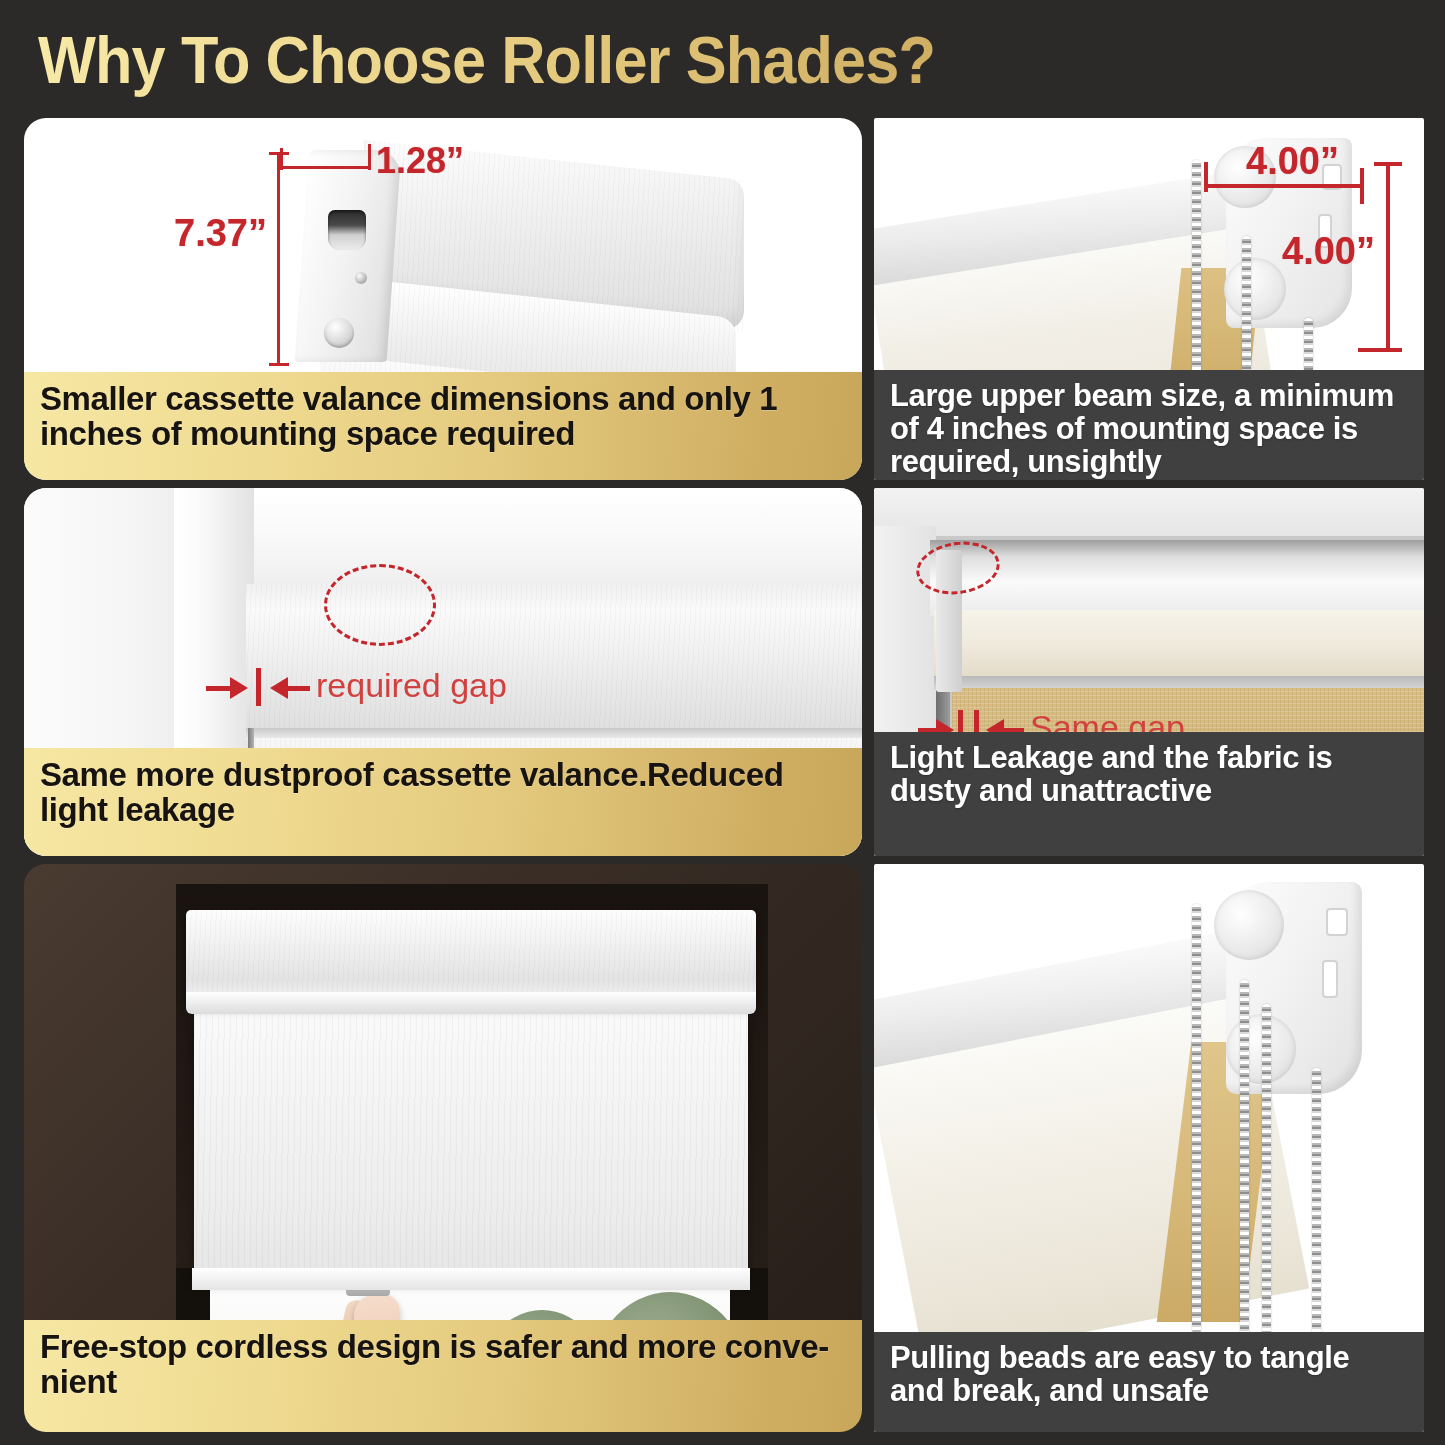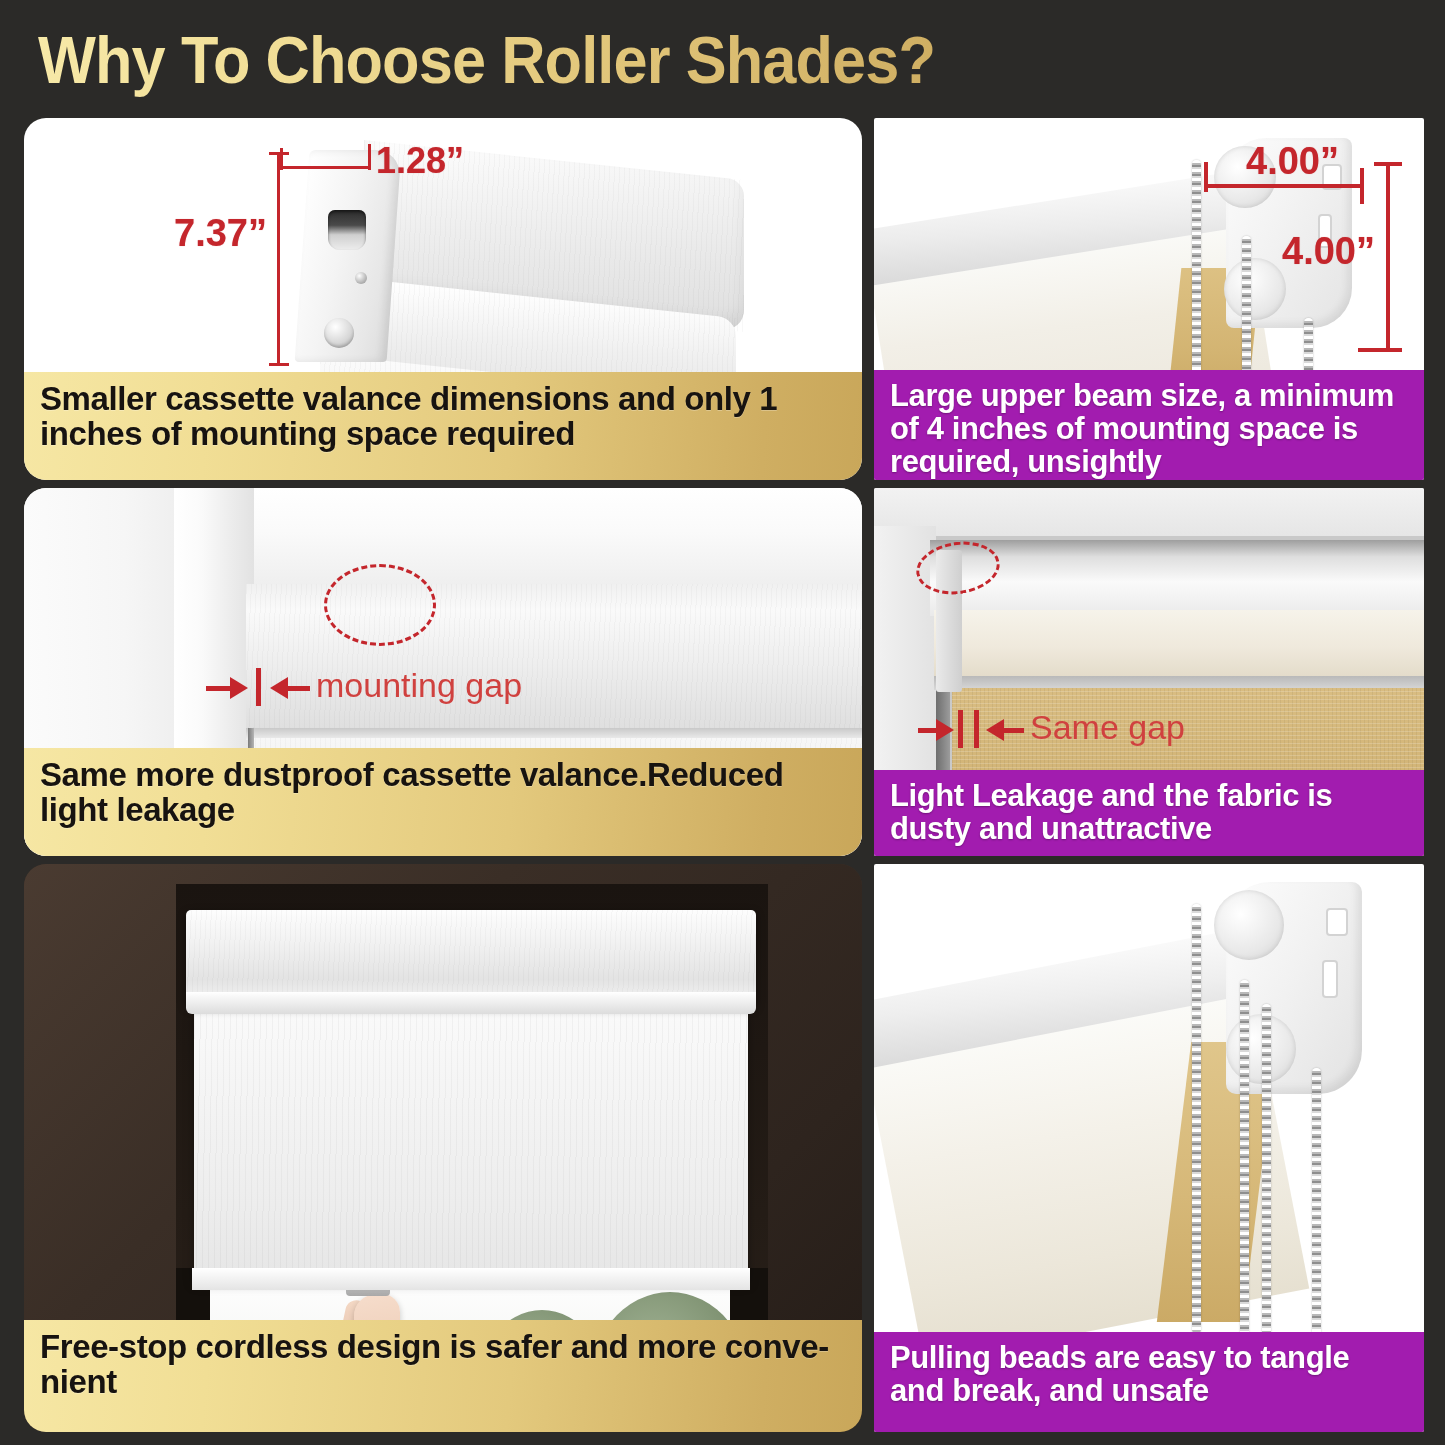--- a/index.html
+++ b/index.html
@@ -50,29 +50,29 @@
     font-weight:bold; line-height:1.06;
     letter-spacing:-0.4px;
   }
   .cap.gold {
     background:linear-gradient(95deg,#f6e7a4 0%,#f1de95 22%,#e3c97d 58%,#cfae62 88%,#c9a75a 100%);
     color:#171310;
     font-size:33px;
     text-shadow:0 1px 0 rgba(255,255,255,.25);
   }
   .cap.gray {
-    background:#a21caf;
+    background:#404040;
     color:#ffffff;
     font-size:31px;
     text-shadow:0 1px 2px rgba(0,0,0,.30);
   }
   .cap.gold.r1h { height:108px; }
   .cap.gray.r1h { height:110px; }
   .cap.gold.r2h { height:108px; }
-  .cap.gray.r2h { height:86px; }
+  .cap.gray.r2h { height:124px; }
   .cap.gold.r3h { height:112px; }
   .cap.gray.r3h { height:100px; }
 
   
   .p1bg { position:absolute; inset:0; background:#ffffff; }
   .p1-endcap {
     position:absolute; left:278px; top:32px; width:92px; height:212px;
     background:linear-gradient(100deg,#ffffff 0%,#f4f4f4 42%,#e7e7e7 78%,#dcdcdc 100%);
     border-radius:6px 26px 4px 4px;
     transform:skewX(-4deg);
@@ -430,21 +430,21 @@
         </div>
       <div class="p3-gapbar"></div>
 
       <div class="dashed-ellipse" style="left:300px; top:76px; width:112px; height:82px;"></div>
 
       <div class="arrow-tail" style="left:182px; top:198px; width:26px;"></div>
       <div class="arrow-r" style="left:206px; top:189px;"></div>
       <div class="gap-tick" style="left:232px; top:180px; height:38px;"></div>
       <div class="arrow-l" style="left:246px; top:189px;"></div>
       <div class="arrow-tail" style="left:262px; top:198px; width:24px;"></div>
-      <div class="gap-label" style="left:292px; top:178px;">mounting gap</div>
+      <div class="gap-label" style="left:292px; top:178px;">required gap</div>
     </div>
     <div class="cap gold r2h">Same more dustproof cassette valance.Reduced light leakage</div>
   </div>
 
   <div class="panel right r2">
     <div class="photo">
       <div class="p4bg"></div>
       <div class="p4-top"></div>
       <div class="p4-wall"></div>
       <div class="p4-headrail"></div>

